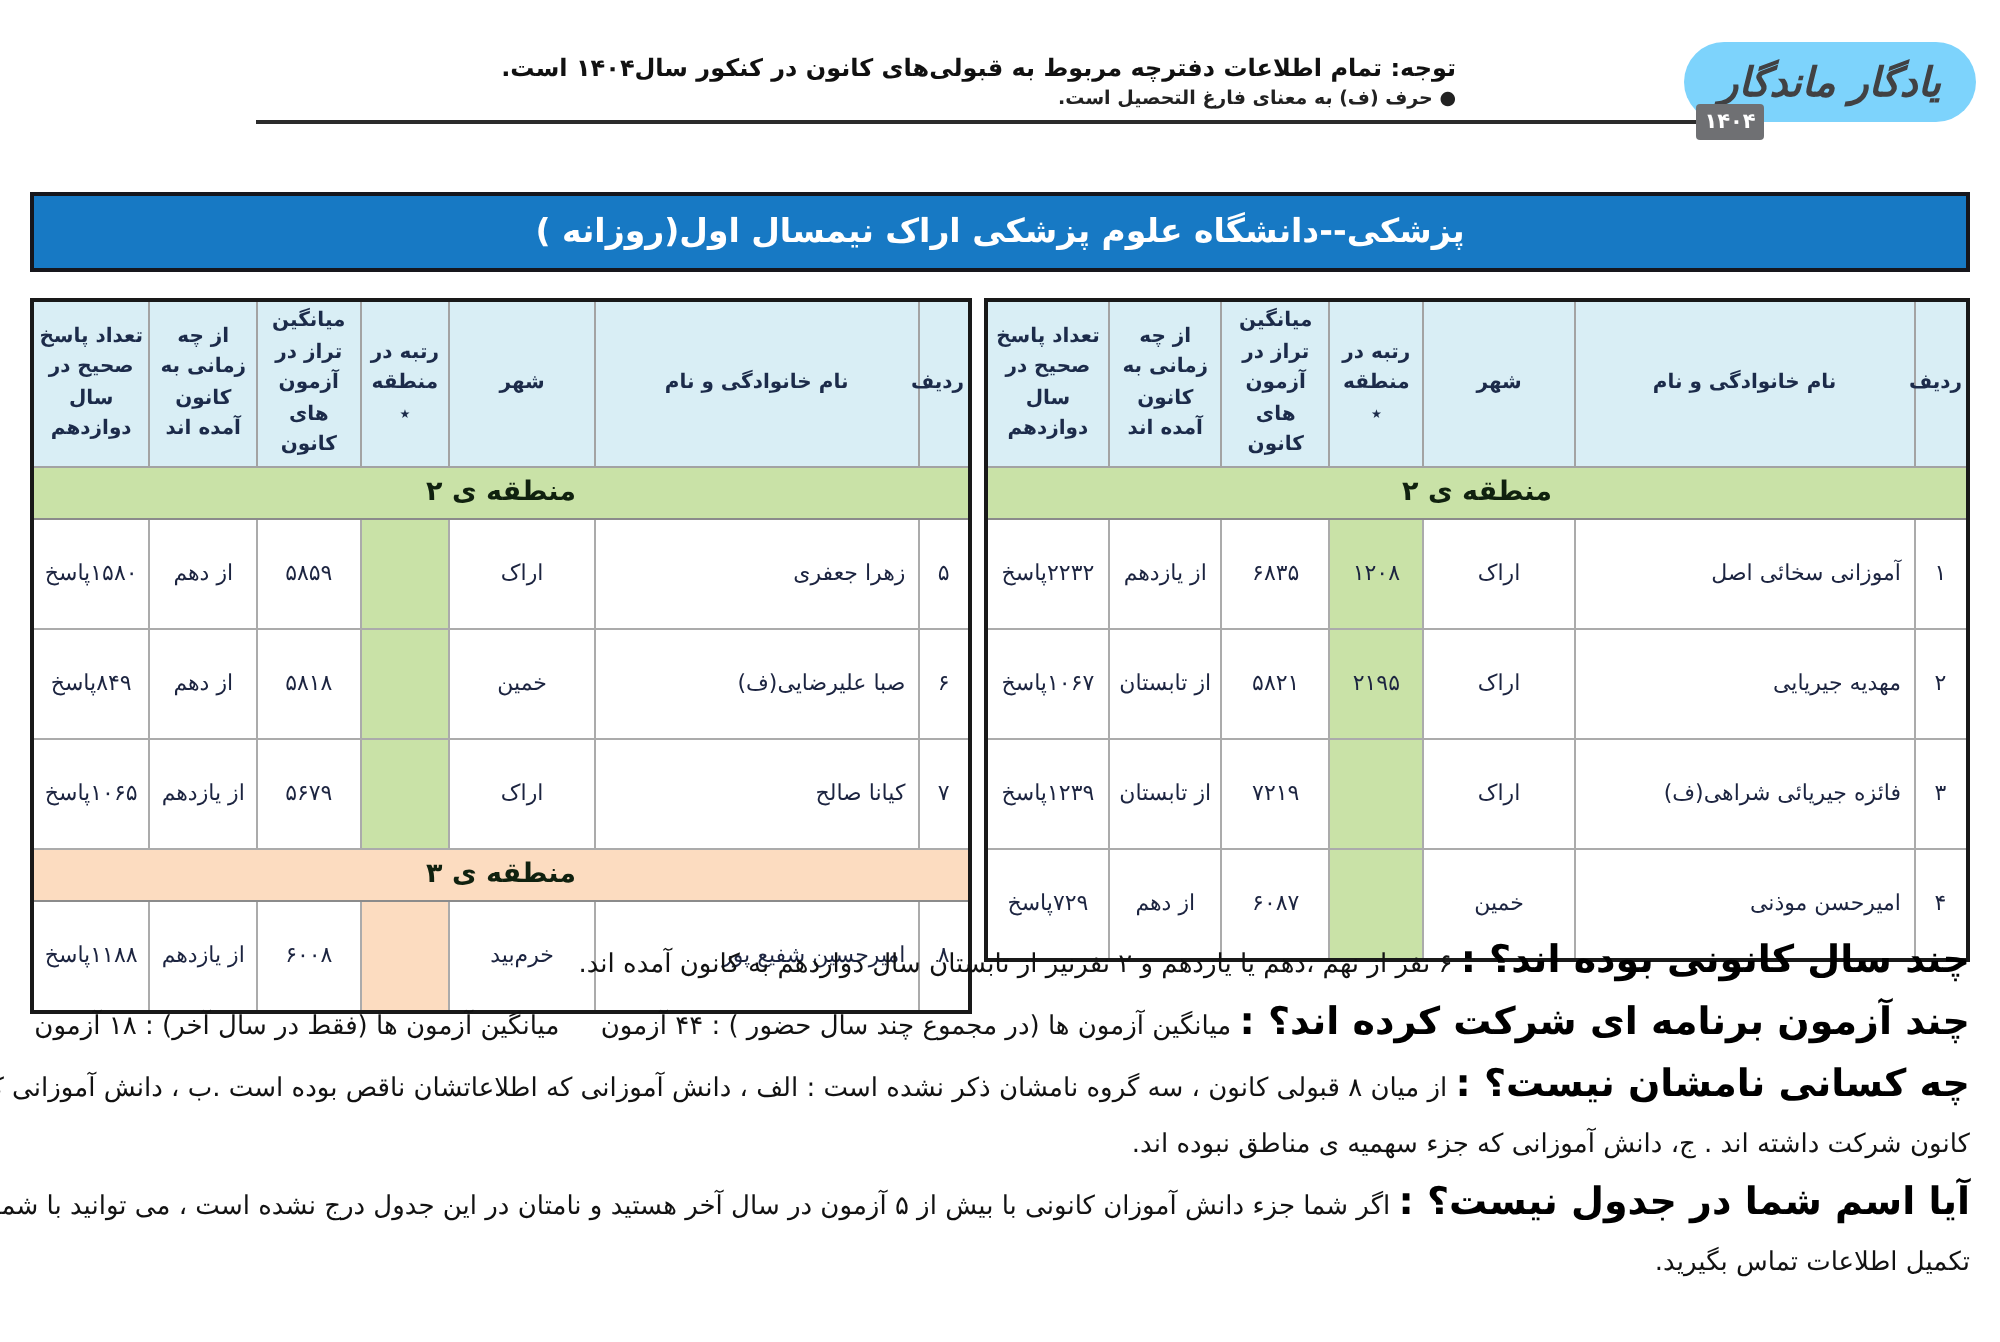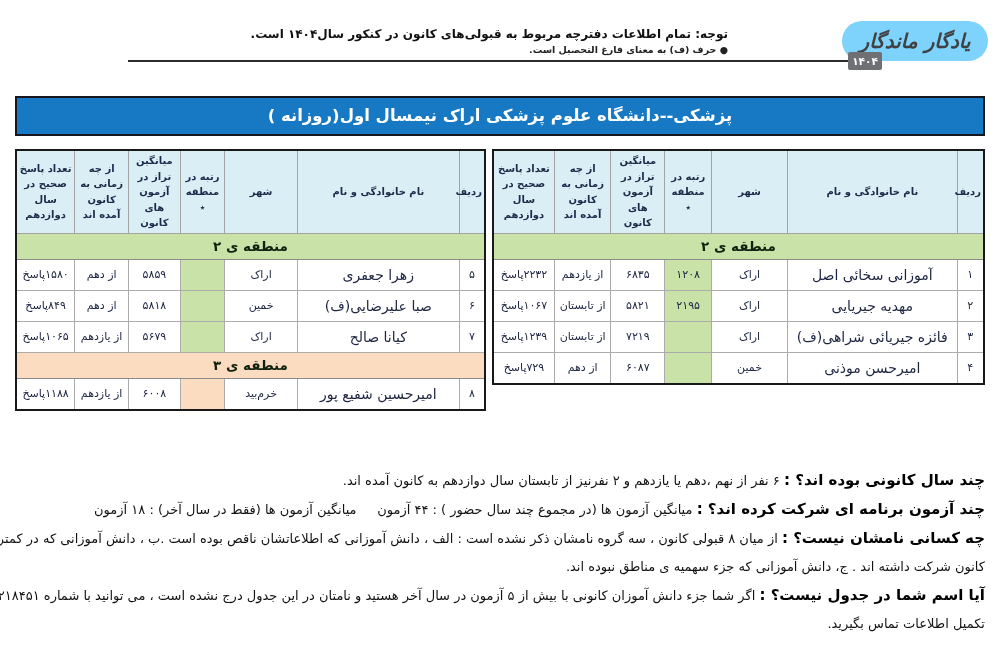--- a/index.html
+++ b/index.html
@@ -32,33 +32,33 @@
 
   
   .tbl{position:absolute;top:149px;border-collapse:collapse;table-layout:fixed;direction:rtl;
        border:2px solid #191919;background:#fff;}
   .tbl-left{left:15px;width:471px;}
   .tbl-right{left:492px;width:493px;}
   .tbl th{background:#d9eef5;color:#1c2b4a;font-size:10px;font-weight:bold;line-height:1.55;
           border:1px solid #a3a3a3;height:58px;padding:2px;text-align:center;vertical-align:middle;}
   .tbl td{border:1px solid #ababab;height:30px;font-size:11px;font-weight:normal;color:#1c2440;
           text-align:center;vertical-align:middle;padding:0 3px;white-space:nowrap;overflow:hidden;}
-  .tbl td.name{padding:0 6px;font-size:14px;}
+  .tbl td.name{text-align:right;padding:12px 6px;font-size:11px;}
   .tbl tr.region td{height:25px;font-size:13.5px;font-weight:bold;color:#10210f;
                     border:1px solid #8b8b8b;border-top:1.5px solid #4a4a4a;}
   .r2bg{background:#c9e2a7;}
   .r3bg{background:#fcdcc0;}
   .col-num{width:5.5%;}.col-name{width:34.5%;}.col-city{width:15.5%;}.col-rank{width:9.5%;}
   .col-score{width:11%;}.col-since{width:11.5%;}.col-ans{width:12.5%;}
 
   
   .footer{position:absolute;left:15px;right:15px;top:466px;direction:rtl;text-align:right;
           color:#121212;font-size:13px;}
   .f-line{line-height:28px;white-space:nowrap;}
-  .f-line .q{font-weight:bold;font-size:15px;color:#000;text-align:center;}
+  .f-line .q{font-weight:bold;font-size:19px;color:#000;text-align:center;}
   .f-line .a{font-weight:normal;}
 </style>
 </head>
 <body>
 
 <div class="page">
 
 
   <div class="head-rule"></div>
 

